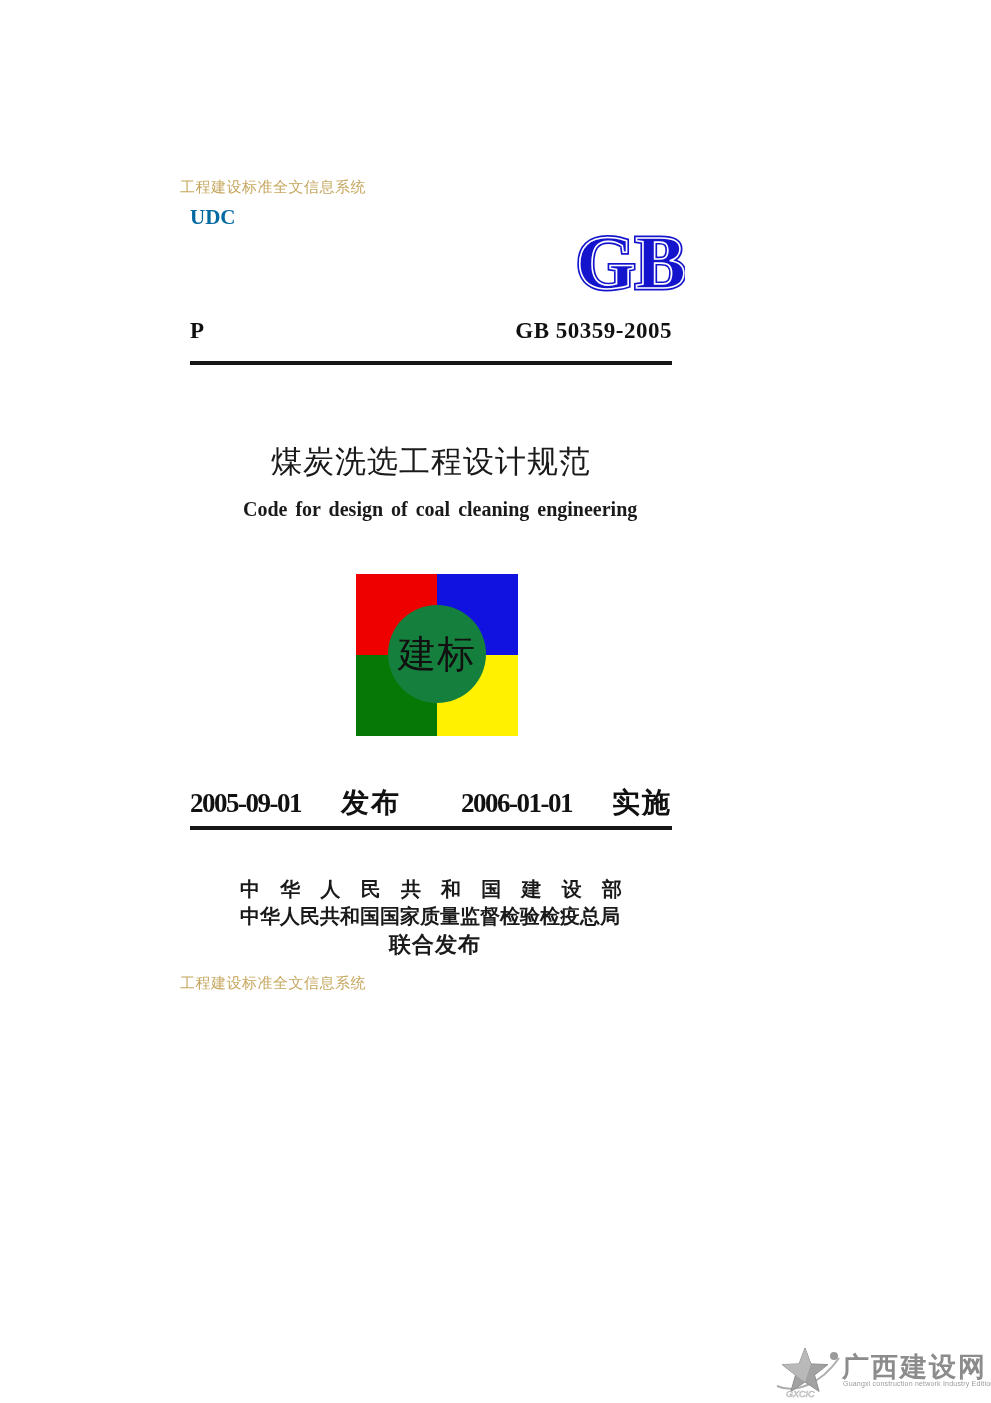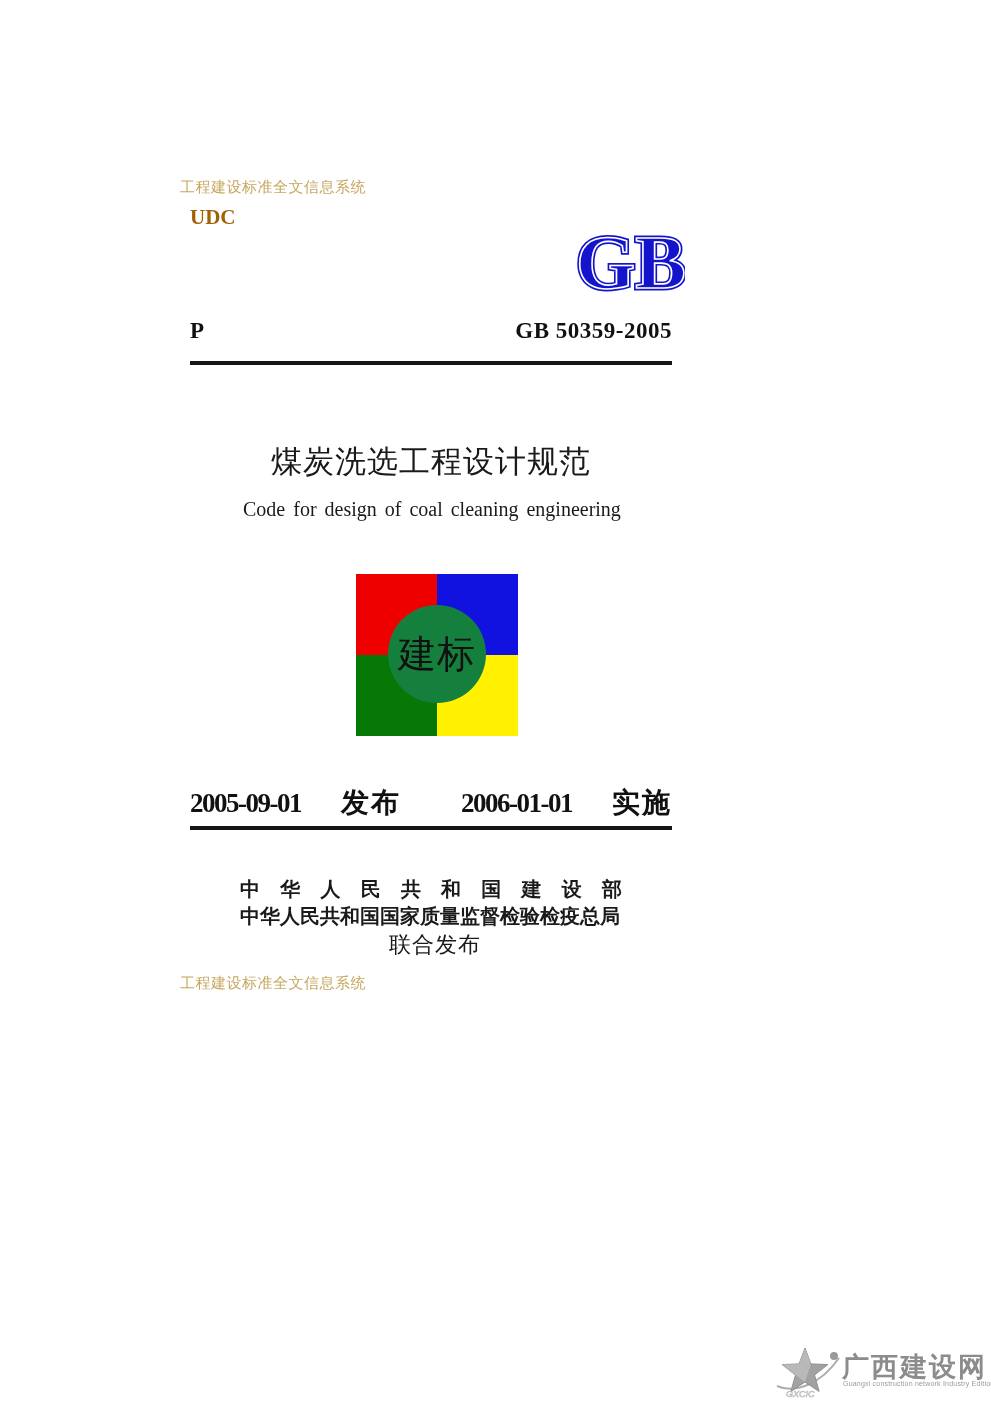--- a/index.html
+++ b/index.html
@@ -25,21 +25,21 @@
   }
   .watermark-top { left: 180px; top: 178px; }
   .watermark-bottom { left: 180px; top: 974px; }
 
   
   .udc {
     left: 190px; top: 205px;
     font-family: "Liberation Serif", serif;
     font-weight: bold;
     font-size: 21px;
-    color: #a16207;
+    color: #0369a1;
   }
   .std-heading {
     left: 285px; top: 261px;
     font-size: 22px;
     font-weight: bold;
     color: #1a1a1a;
     letter-spacing: 0px;
     font-family: "DejaVu Sans", "Liberation Sans", sans-serif;
   }
   .gb-logo { left: 577px; top: 232px; width: 108px; height: 60px; }
@@ -71,20 +71,21 @@
     font-size: 31px;
     letter-spacing: 1px;
     color: #1a1a1a;
   }
   .title-en {
     left: 243px; top: 498px;
     font-family: "Liberation Serif", "DejaVu Serif", serif;
     font-size: 20px;
     word-spacing: 3px;
     color: #1a1a1a;
+    font-weight: bold;
   }
 
   
   .emblem {
     left: 356px; top: 574px; width: 162px; height: 162px;
   }
   .emblem .quad { position: absolute; width: 81px; height: 81px; }
   .emblem .q-tl { left: 0; top: 0; }
   .emblem .q-tr { left: 81px; top: 0; }
   .emblem .q-bl { left: 0; top: 81px; }
@@ -148,21 +149,21 @@
     white-space: nowrap;
     font-family: "DejaVu Sans", sans-serif;
   }
   .pub-line-1 {
     white-space: normal;
     text-align: justify;
     text-align-last: justify;
   }
   .joint-label {
     font-size: 22px;
-    font-weight: normal;
+    font-weight: bold;
     letter-spacing: 1px;
     font-family: "DejaVu Sans", sans-serif;
     white-space: nowrap;
     margin-left: 8px;
   }
 
   
   .site-logo-star { left: 773px; top: 1343px; width: 70px; height: 58px; }
   .site-name {
     left: 842px; top: 1349px;

